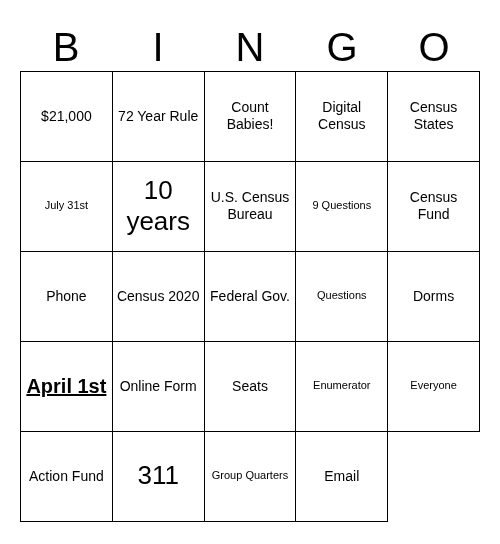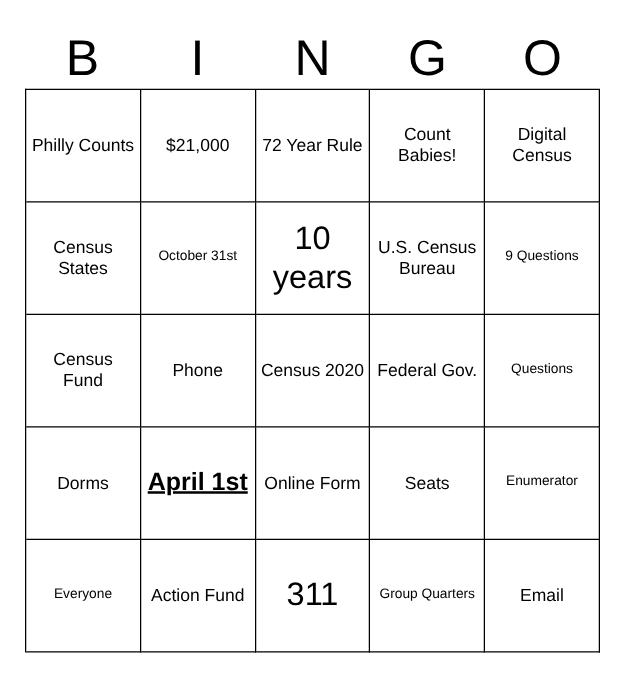--- a/index.html
+++ b/index.html
@@ -80,27 +80,26 @@
 
 <div class="bingo-card">
   <div class="bingo-header">
   <div class="header-cell">B</div>
       <div class="header-cell">I</div>
       <div class="header-cell">N</div>
       <div class="header-cell">G</div>
       <div class="header-cell">O</div>
     </div>
   <div class="bingo-grid">
-  <div class="bingo-cell normal-text">Philly Counts</div>
       <div class="bingo-cell normal-text">$21,000</div>
       <div class="bingo-cell normal-text">72 Year Rule</div>
       <div class="bingo-cell normal-text">Count Babies!</div>
       <div class="bingo-cell normal-text">Digital Census</div>
       <div class="bingo-cell normal-text">Census States</div>
-      <div class="bingo-cell small-text">October 31st</div>
+      <div class="bingo-cell small-text">July 31st</div>
       <div class="bingo-cell large-text">10 years</div>
       <div class="bingo-cell normal-text">U.S. Census Bureau</div>
       <div class="bingo-cell small-text">9 Questions</div>
       <div class="bingo-cell normal-text">Census Fund</div>
       <div class="bingo-cell normal-text">Phone</div>
       <div class="bingo-cell normal-text">Census 2020</div>
       <div class="bingo-cell normal-text">Federal Gov.</div>
       <div class="bingo-cell small-text">Questions</div>
       <div class="bingo-cell normal-text">Dorms</div>
       <div class="bingo-cell medium-text">April 1st</div>

